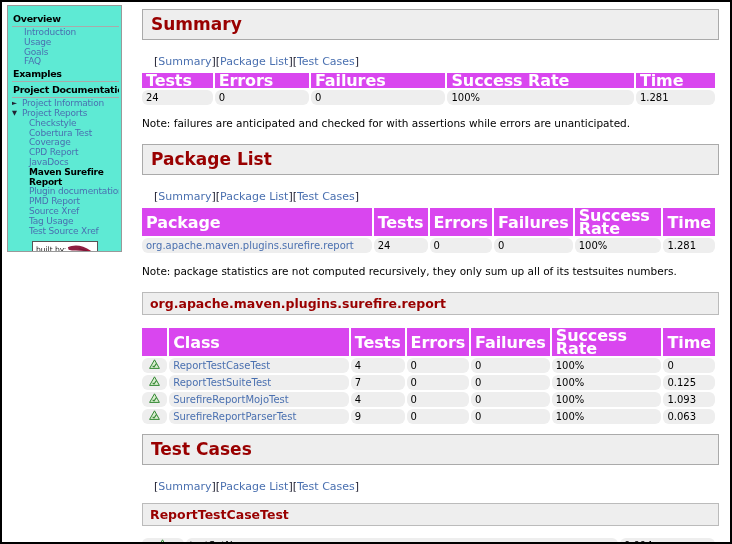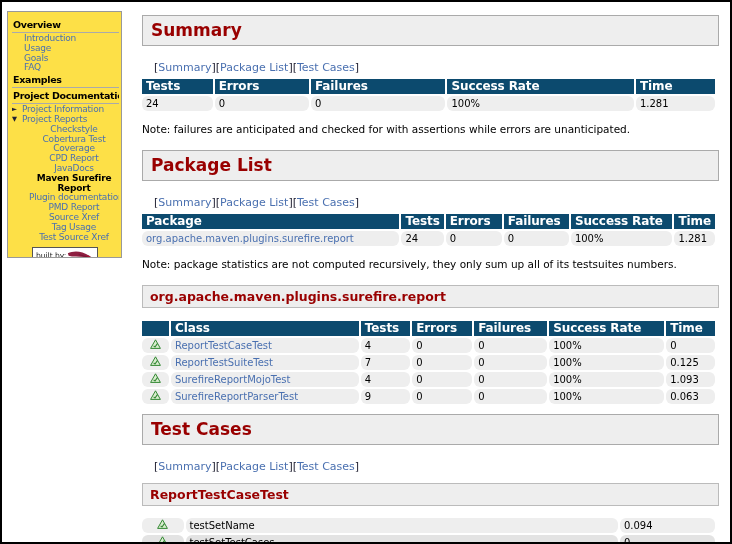--- a/index.html
+++ b/index.html
@@ -8,24 +8,24 @@
     font-family: "DejaVu Sans", "Liberation Sans", sans-serif;
     background: #ffffff;
     border: 2px solid #000;
     overflow: hidden;
     position: relative;
   }
 
   
   .sidebar {
     position: absolute;
-    left: 5px; top: 9px;
+    left: 5px; top: 3px;
     width: 115px; height: 247px;
     border: 1px solid #999;
-    background: #fde047;
+    background: #5eead4;
     padding: 6px 2px 4px 4px;
     overflow: hidden;
   }
   .nav-head {
     font-size: 9.5px; font-weight: bold; color: #000;
     border-bottom: 1px solid #aaa;
     padding: 1px 1px 2px 1px; margin-bottom: 1px;
     white-space: nowrap; overflow: hidden;
     letter-spacing: -0.3px;
     line-height: 11px;
@@ -46,41 +46,40 @@
   .nav-arrow {
     position: absolute; left: 0; top: 0;
     font-size: 6.5px; color: #223; line-height: 9.8px;
     cursor: pointer;
   }
   .nav-sub-link {
     display: block; font-size: 9px; line-height: 9.8px;
     color: #4a70b0; text-decoration: none;
     padding-left: 17px; white-space: nowrap; overflow: hidden;
     letter-spacing: -0.2px;
-    text-align: center;
   }
   .nav-sub-link.wrap2 span { display: block; }
   .nav-current { color: #000; font-weight: bold; }
 
   .logo-box {
     margin: 5px 0 0 20px;
     width: 66px;
     border: 1px solid #555;
     background: #fff;
     padding: 1px 3px 2px 3px;
   }
   .logo-top { display: flex; align-items: flex-end; height: 12px; }
   .logo-builtby { font-size: 7.5px; color: #222; line-height: 10px; white-space: nowrap; }
   .logo-feather { margin-left: 1px; margin-top: 1px; }
 
   
   .main {
     position: absolute;
     left: 140px; top: 0; right: 11px; bottom: 0;
-    padding-top: 13px;
+    padding-top: 7px;
     background: #fff;
     overflow: hidden;
   }
   .h1bar {
     background: #eee;
     border: 1px solid #aaa;
     color: #990000;
     font-size: 17px; font-weight: bold; line-height: 19px;
     padding: 5px 8px;
     margin-bottom: 15px;
@@ -99,22 +98,22 @@
   .bracket::after { content: "]"; }
 
   table {
     width: 100%;
     border-collapse: separate;
     border-spacing: 2px;
     margin-left: -2px;
     margin-right: -2px;
   }
   th {
-    background: #0c4a6e; color: #fff;
-    font-size: 12px; font-weight: bold;
+    background: #d946ef; color: #fff;
+    font-size: 16px; font-weight: bold;
     text-align: left;
     padding: 1px 4px;
     line-height: 13px;
     letter-spacing: -0.1px;
   }
   td {
     background: #eee; color: #000;
     font-size: 10px;
     padding: 1px 4px;
     line-height: 13px;

